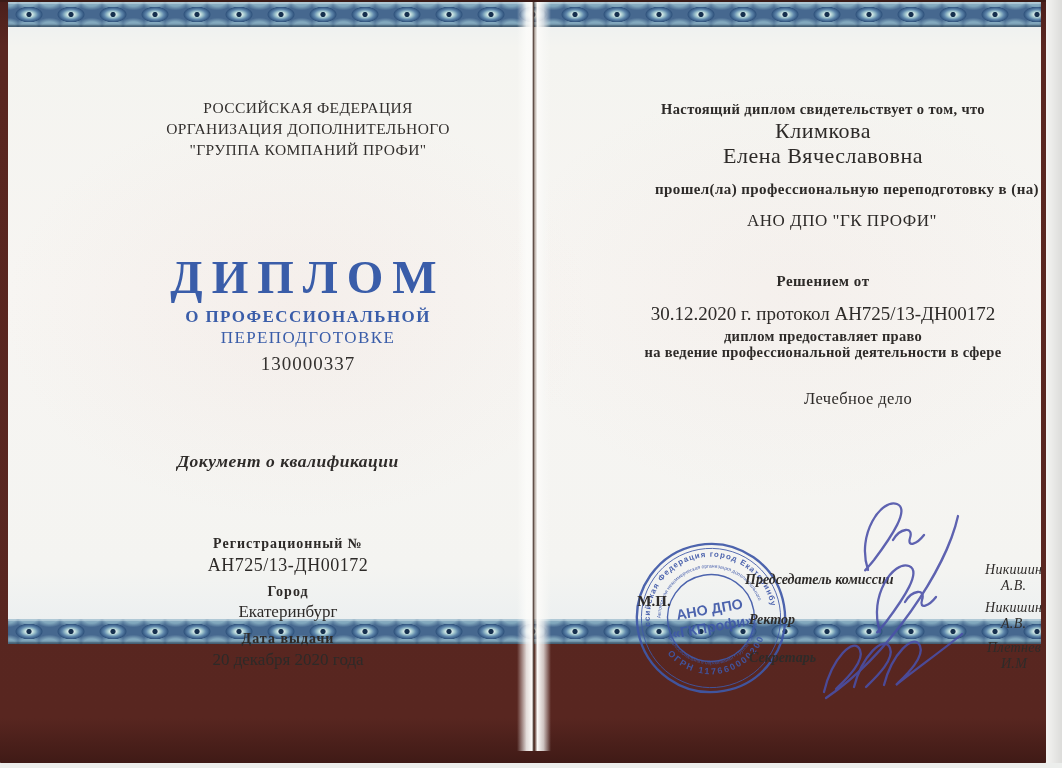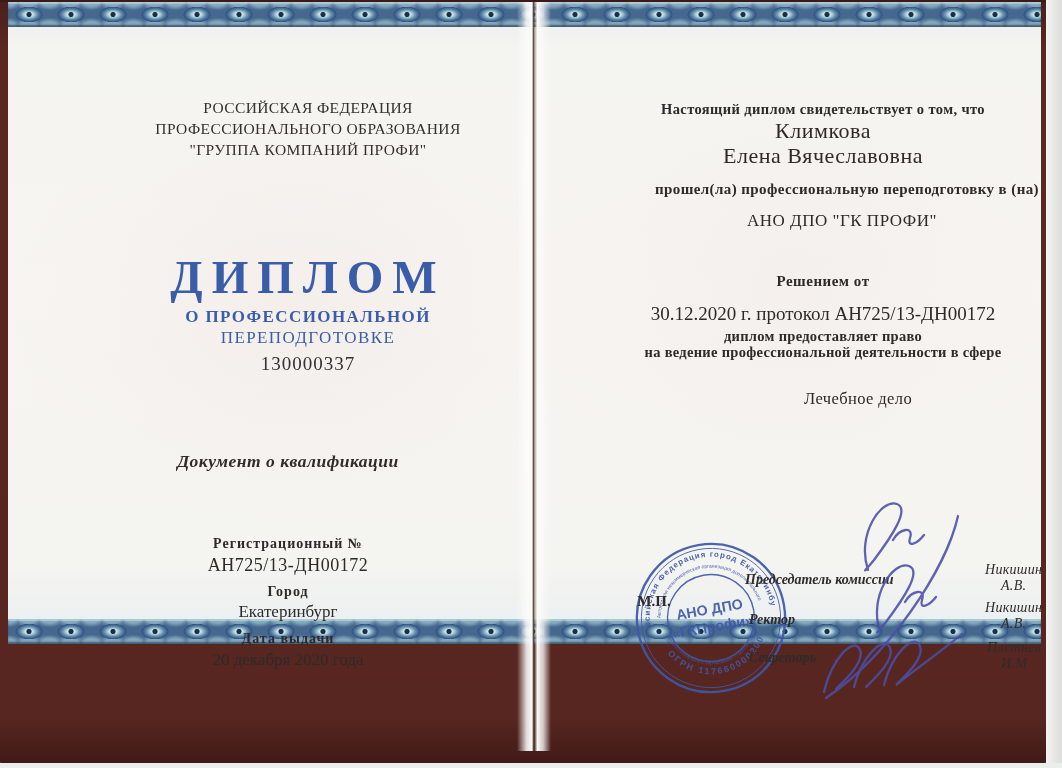--- a/index.html
+++ b/index.html
@@ -97,21 +97,21 @@
   <div class="cover"></div>
   <div class="top-edge-line"></div>
 
   <div class="paper">
     <div class="ribbon top"></div>
     <div class="ribbon bottom"></div>
 
     <div>
       <div class="tb org-lines">
         <div>РОССИЙСКАЯ ФЕДЕРАЦИЯ</div>
-        <div>ПРОФЕССИОНАЛЬНОГО ОБРАЗОВАНИЯ</div>
+        <div>ОРГАНИЗАЦИЯ ДОПОЛНИТЕЛЬНОГО</div>
         <div>"ГРУППА КОМПАНИЙ ПРОФИ"</div>
       </div>
       <div class="tb diploma-title">ДИПЛОМ</div>
       <div class="tb diploma-sub1">О ПРОФЕССИОНАЛЬНОЙ</div>
       <div class="tb diploma-sub2">ПЕРЕПОДГОТОВКЕ</div>
       <div class="tb diploma-number">130000337</div>
       <div class="tb doc-type">Документ о квалификации</div>
       <div class="tb reg-label">Регистрационный №</div>
       <div class="tb reg-value">АН725/13-ДН00172</div>
       <div class="tb city-label">Город</div>

